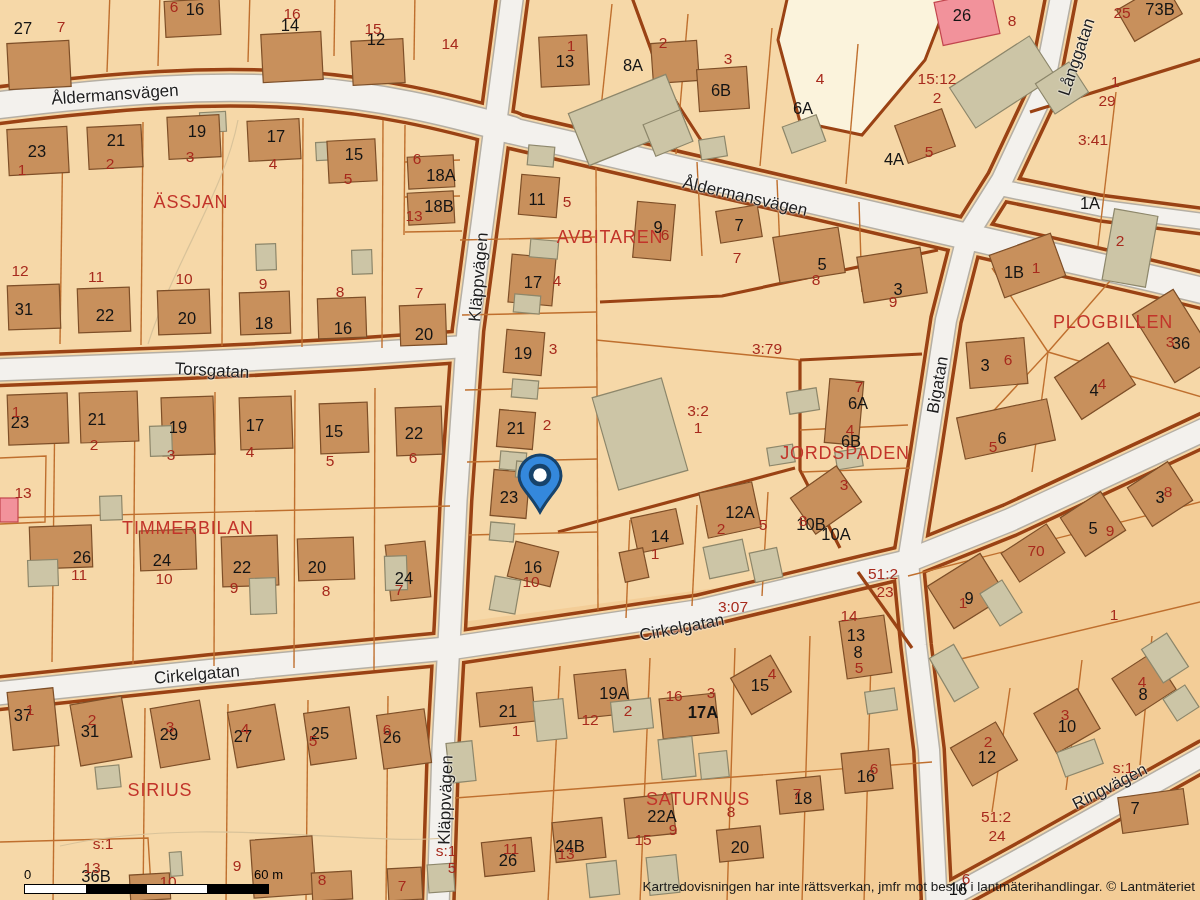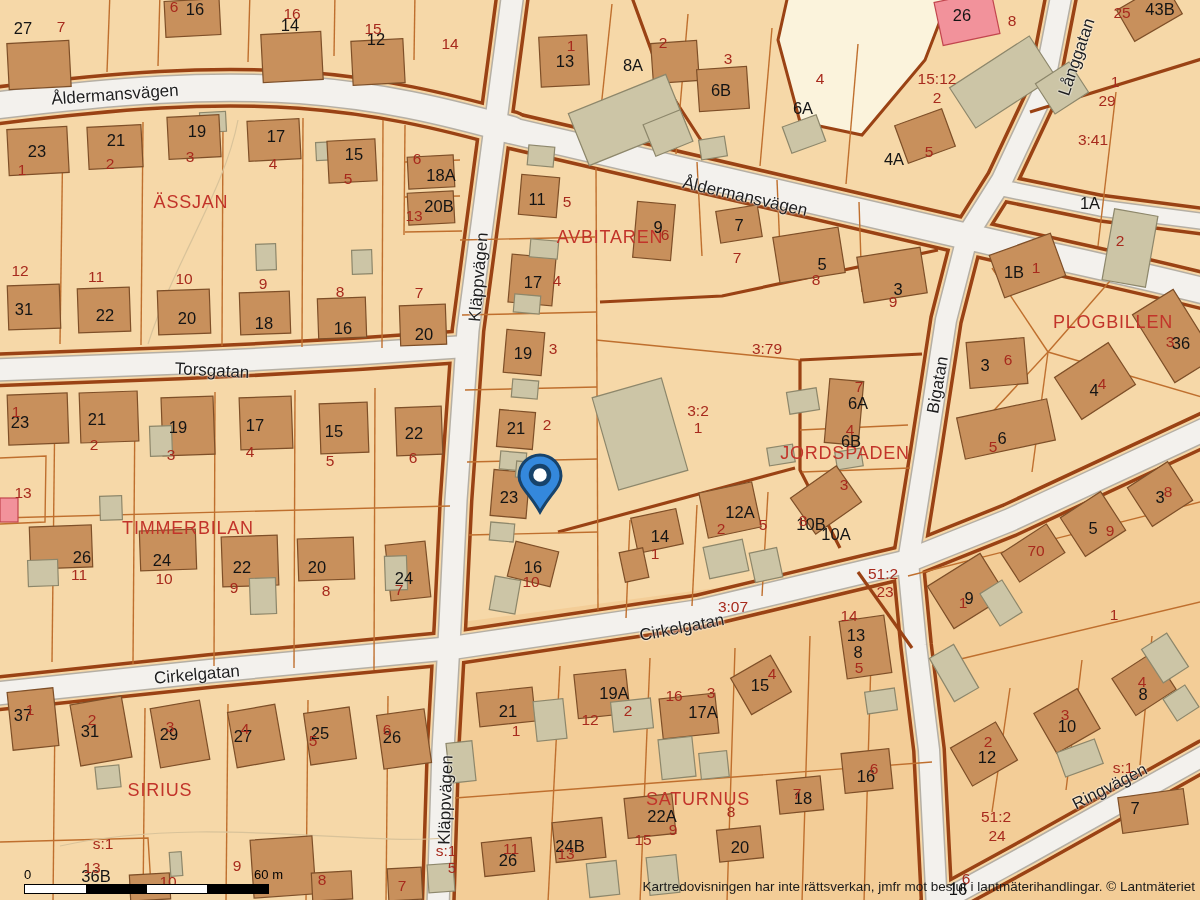--- a/index.html
+++ b/index.html
@@ -285,21 +285,21 @@
       <span class="lbl bl" style="left: 23px; top: 28px;">27</span>
       <span class="lbl bl" style="left: 195px; top: 9px;">16</span>
       <span class="lbl bl" style="left: 290px; top: 25px;">14</span>
       <span class="lbl bl" style="left: 376px; top: 39px;">12</span>
       <span class="lbl bl" style="left: 37px; top: 151px;">23</span>
       <span class="lbl bl" style="left: 116px; top: 140px;">21</span>
       <span class="lbl bl" style="left: 197px; top: 131px;">19</span>
       <span class="lbl bl" style="left: 276px; top: 136px;">17</span>
       <span class="lbl bl" style="left: 354px; top: 154px;">15</span>
       <span class="lbl bl" style="left: 441px; top: 175px;">18A</span>
-      <span class="lbl bl" style="left: 439px; top: 206px;">20B</span>
+      <span class="lbl bl" style="left: 439px; top: 206px;">18B</span>
       <span class="lbl bl" style="left: 24px; top: 309px;">31</span>
       <span class="lbl bl" style="left: 105px; top: 315px;">22</span>
       <span class="lbl bl" style="left: 187px; top: 318px;">20</span>
       <span class="lbl bl" style="left: 264px; top: 323px;">18</span>
       <span class="lbl bl" style="left: 343px; top: 328px;">16</span>
       <span class="lbl bl" style="left: 424px; top: 334px;">20</span>
       <span class="lbl bl" style="left: 20px; top: 422px;">23</span>
       <span class="lbl bl" style="left: 97px; top: 419px;">21</span>
       <span class="lbl bl" style="left: 178px; top: 427px;">19</span>
       <span class="lbl bl" style="left: 255px; top: 425px;">17</span>
@@ -333,33 +333,33 @@
       <span class="lbl bl" style="left: 509px; top: 497px;">23</span>
       <span class="lbl bl" style="left: 533px; top: 567px;">16</span>
       <span class="lbl bl" style="left: 858px; top: 403px;">6A</span>
       <span class="lbl bl" style="left: 851px; top: 441px;">6B</span>
       <span class="lbl bl" style="left: 836px; top: 495px; margin-top: 39px;">10A</span>
       <span class="lbl bl" style="left: 811px; top: 524px;">10B</span>
       <span class="lbl bl" style="left: 740px; top: 512px;">12A</span>
       <span class="lbl bl" style="left: 660px; top: 536px;">14</span>
       <span class="lbl bl" style="left: 508px; top: 711px;">21</span>
       <span class="lbl bl" style="left: 614px; top: 693px;">19A</span>
-      <span class="lbl bl" style="left: 703px; top: 712px;">17A</span>
+      <span class="lbl bl" style="left: 703px; top: 712px; font-weight: bold;">17A</span>
       <span class="lbl bl" style="left: 760px; top: 685px;">15</span>
       <span class="lbl bl" style="left: 856px; top: 635px;">13</span>
       <span class="lbl bl" style="left: 858px; top: 652px;">8</span>
       <span class="lbl bl" style="left: 508px; top: 860px;">26</span>
       <span class="lbl bl" style="left: 570px; top: 846px;">24B</span>
       <span class="lbl bl" style="left: 662px; top: 816px;">22A</span>
       <span class="lbl bl" style="left: 740px; top: 847px;">20</span>
       <span class="lbl bl" style="left: 803px; top: 798px;">18</span>
       <span class="lbl bl" style="left: 866px; top: 776px;">16</span>
       <span class="lbl bl" style="left: 958px; top: 889px;">16</span>
       <span class="lbl bl" style="left: 962px; top: 15px;">26</span>
-      <span class="lbl bl" style="left: 1160px; top: 9px;">43B</span>
+      <span class="lbl bl" style="left: 1160px; top: 9px;">73B</span>
       <span class="lbl bl" style="left: 1090px; top: 203px;">1A</span>
       <span class="lbl bl" style="left: 1014px; top: 272px;">1B</span>
       <span class="lbl bl" style="left: 1181px; top: 343px;">36</span>
       <span class="lbl bl" style="left: 985px; top: 365px;">3</span>
       <span class="lbl bl" style="left: 1094px; top: 390px;">4</span>
       <span class="lbl bl" style="left: 1002px; top: 438px;">6</span>
       <span class="lbl bl" style="left: 1160px; top: 497px;">3</span>
       <span class="lbl bl" style="left: 1093px; top: 528px;">5</span>
       <span class="lbl bl" style="left: 969px; top: 598px;">9</span>
       <span class="lbl bl" style="left: 1143px; top: 694px;">8</span>

